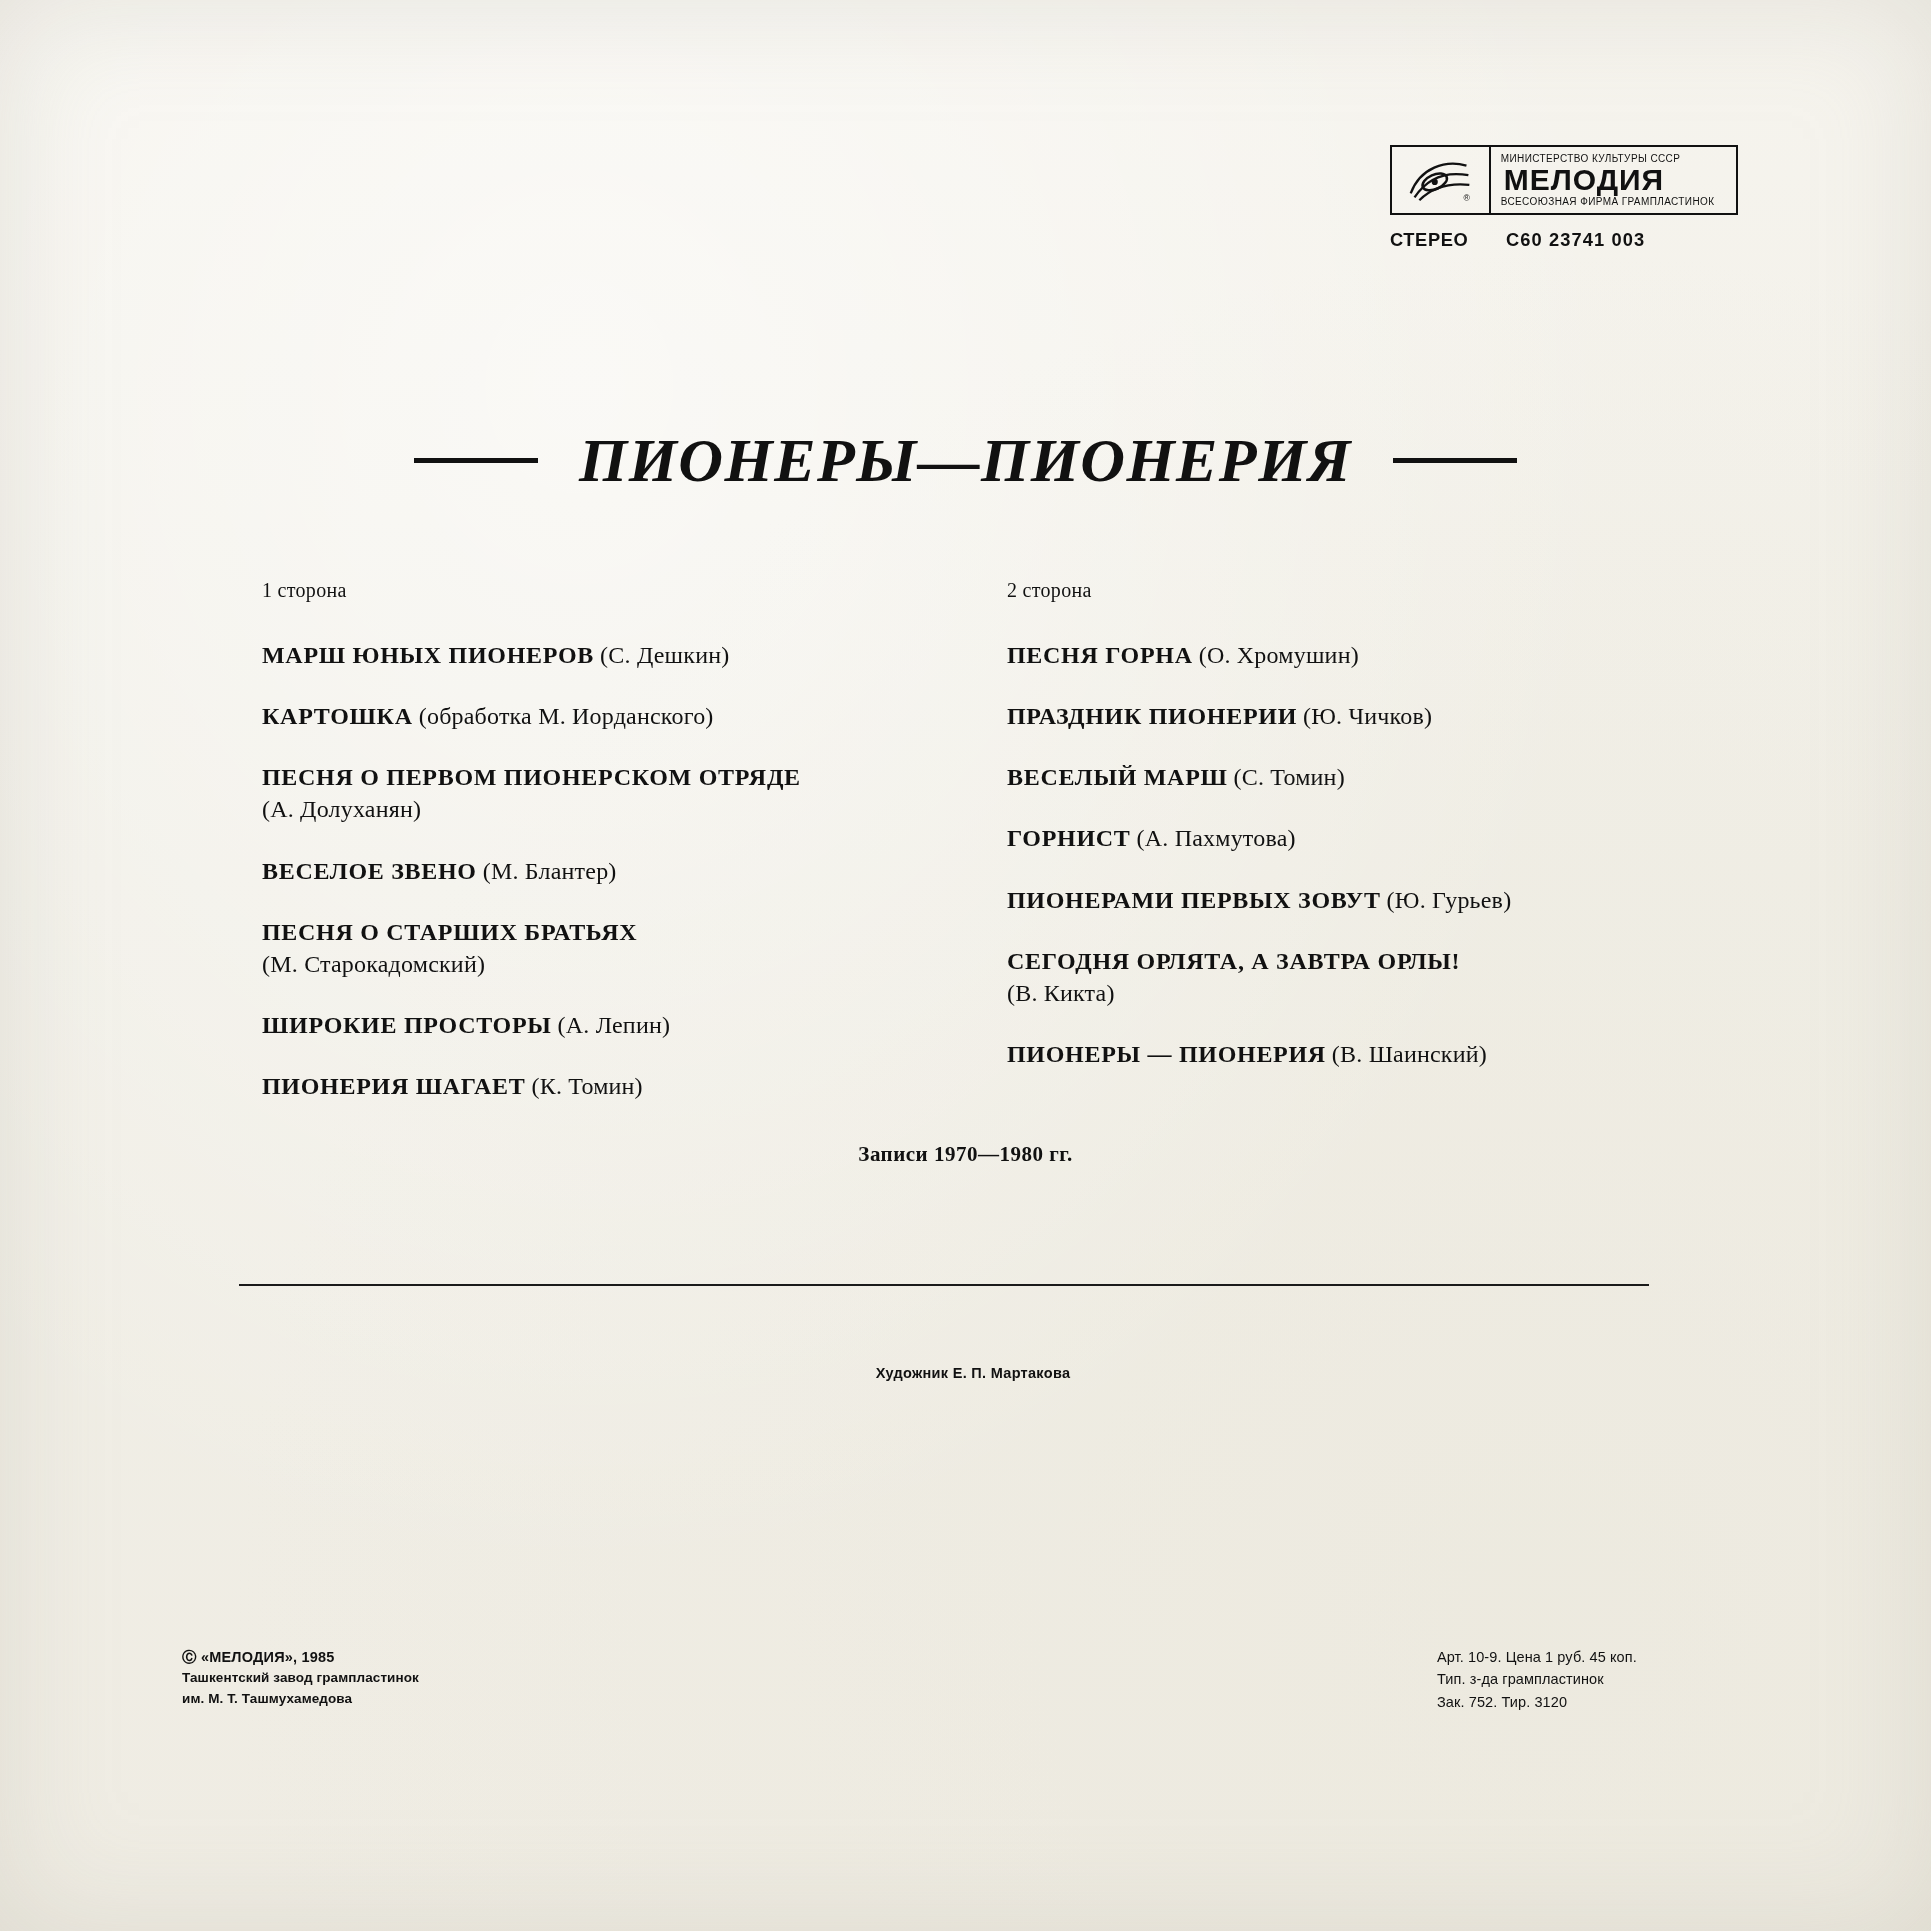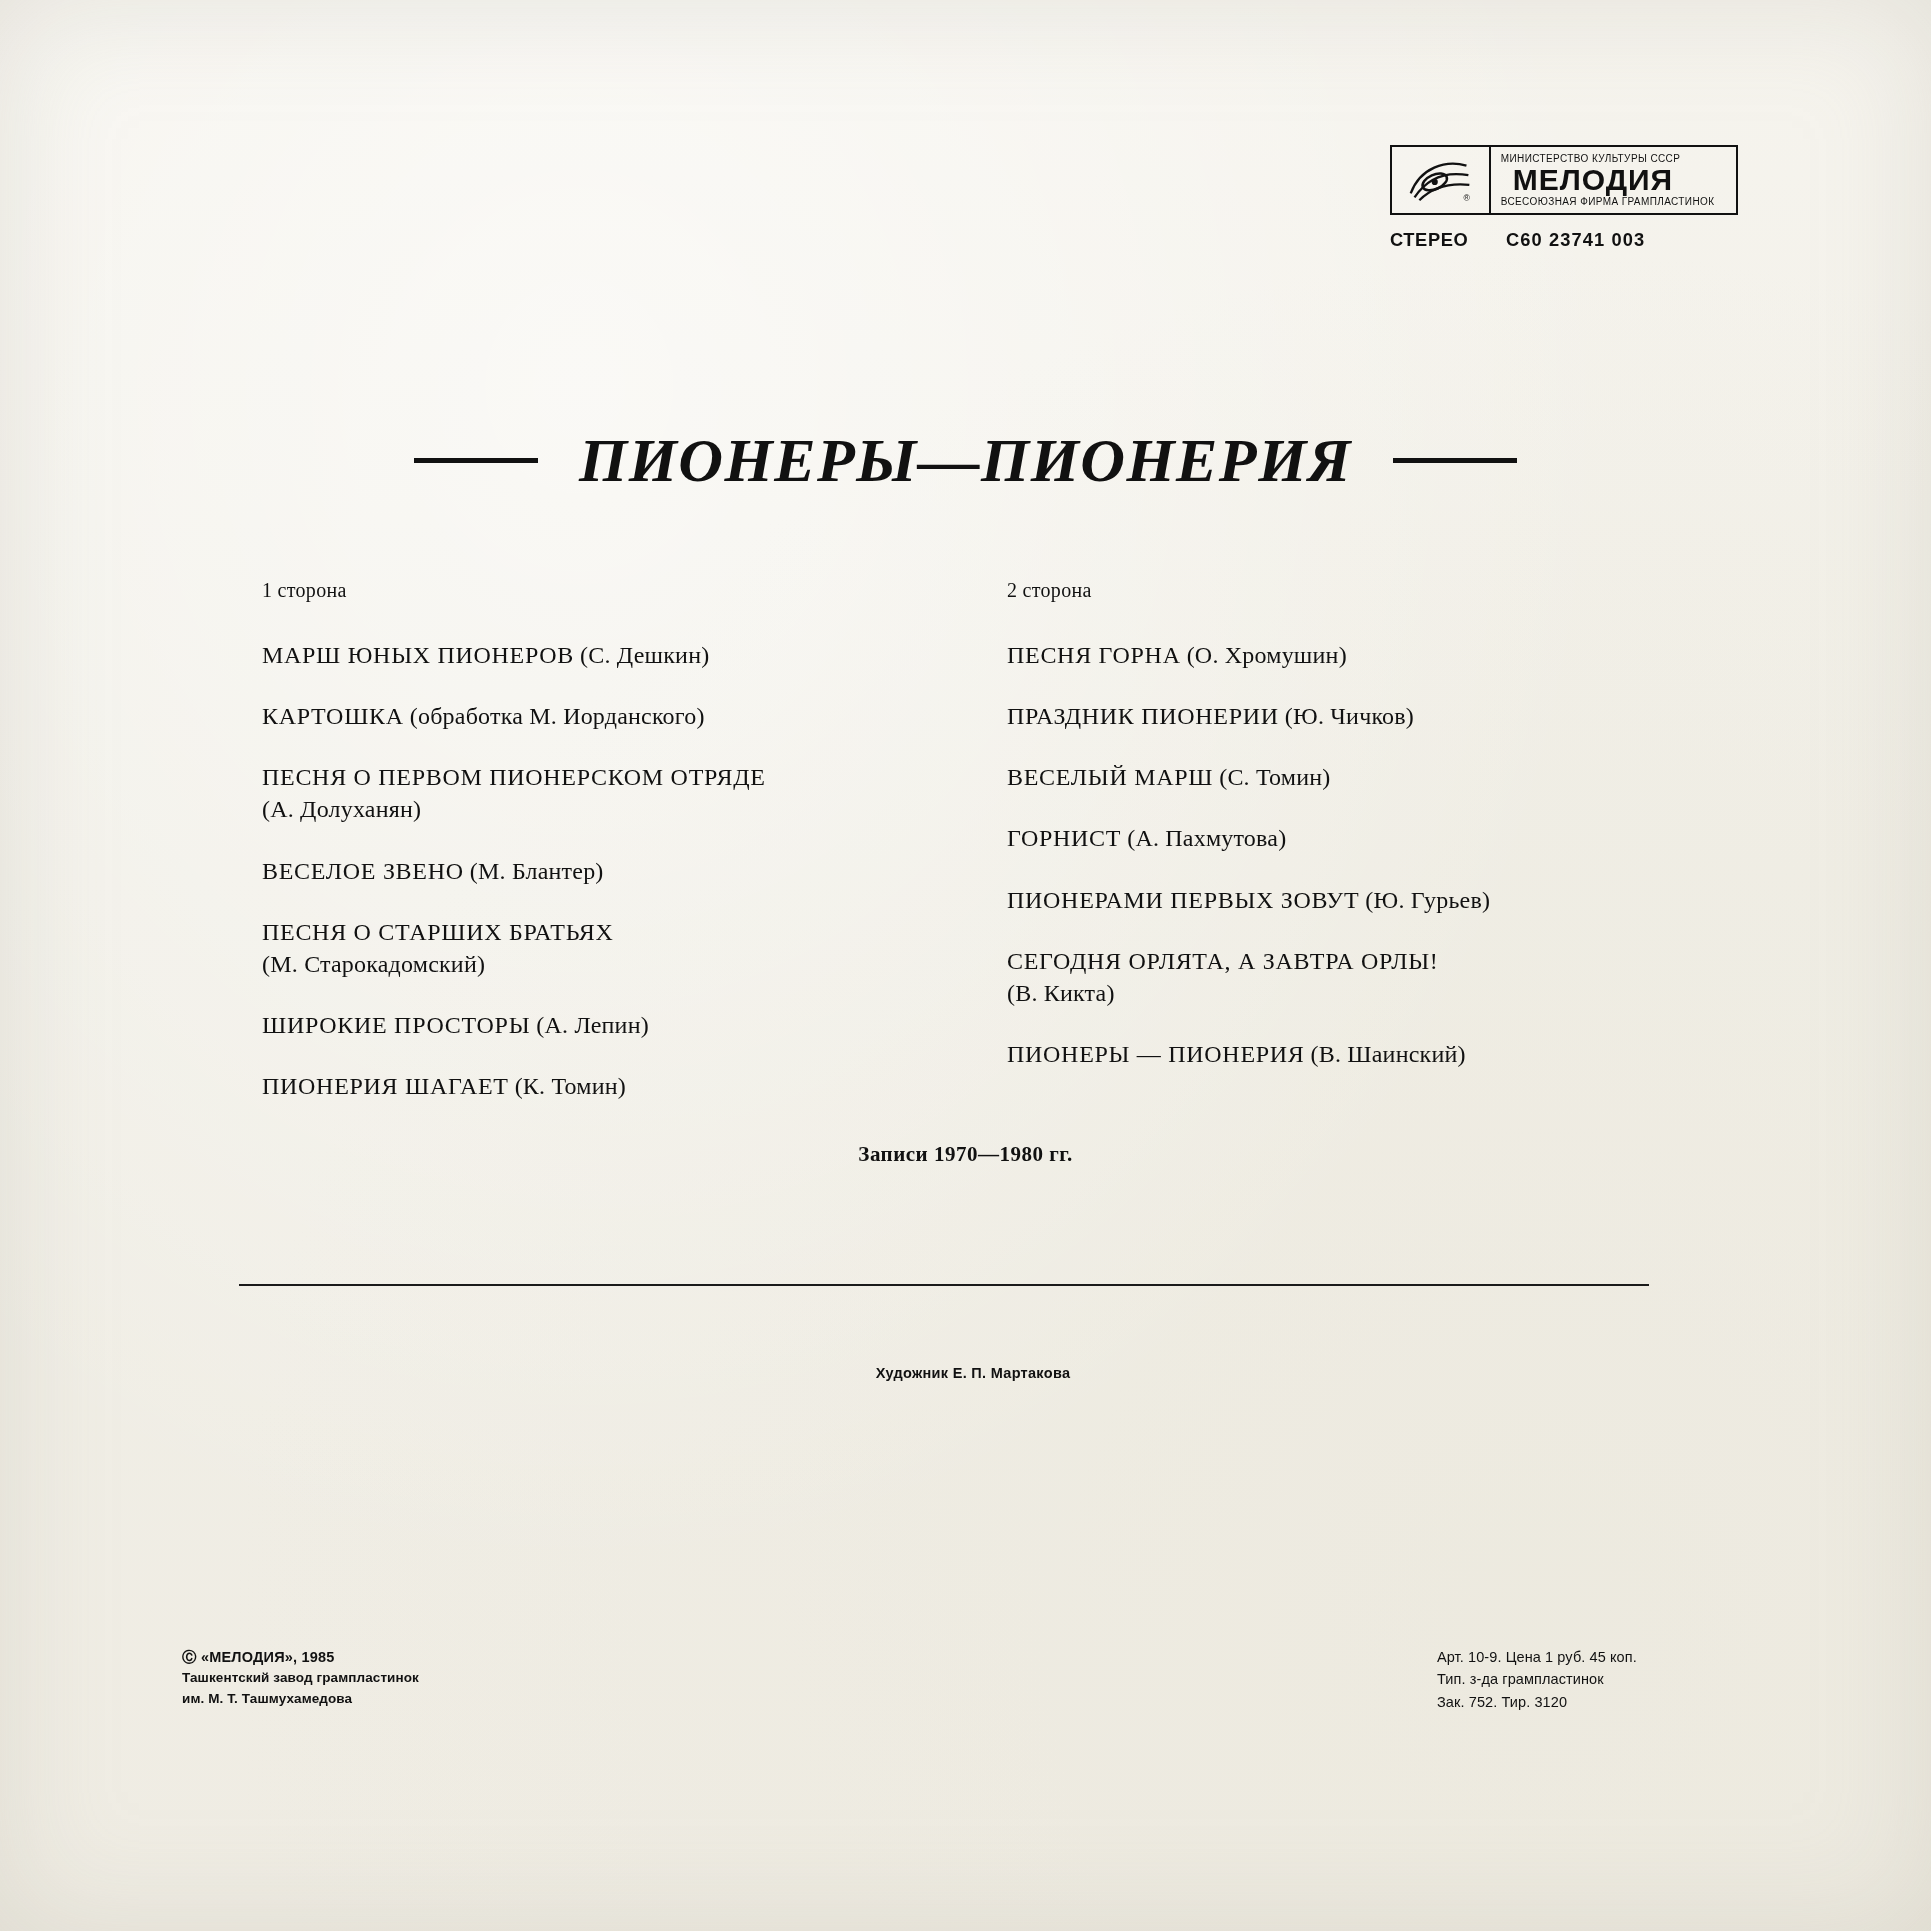--- a/index.html
+++ b/index.html
@@ -78,21 +78,21 @@
     line-height: 1.15;
     white-space: nowrap;
   }
   .logo-main {
     font-family: "Liberation Sans", sans-serif;
     font-weight: bold;
     font-size: 30px;
     letter-spacing: 1px;
     line-height: 1;
     color: #111;
-    margin: 1px 12px;
+    margin: 1px 3px;
   }
   .catalog-row {
     margin-top: 13.5px;
     display: flex;
     align-items: baseline;
     font-family: "Liberation Sans", sans-serif;
     font-weight: bold;
     font-size: 18.3px;
     letter-spacing: 0.6px;
     color: #111;
@@ -146,21 +146,21 @@
     letter-spacing: 0.3px;
   }
   .track {
     margin-bottom: 29px;
     font-size: 24px;
     line-height: 1.34;
     color: #111;
   }
   .track .t-name {
     font-family: "Liberation Serif", serif;
-    font-weight: normal;
+    font-weight: bold;
     letter-spacing: 0.7px;
   }
   .track .t-author {
     font-family: "Liberation Serif", serif;
     font-weight: normal;
     letter-spacing: 0.2px;
   }
   .track .t-author.block { display: block; }
 
   

